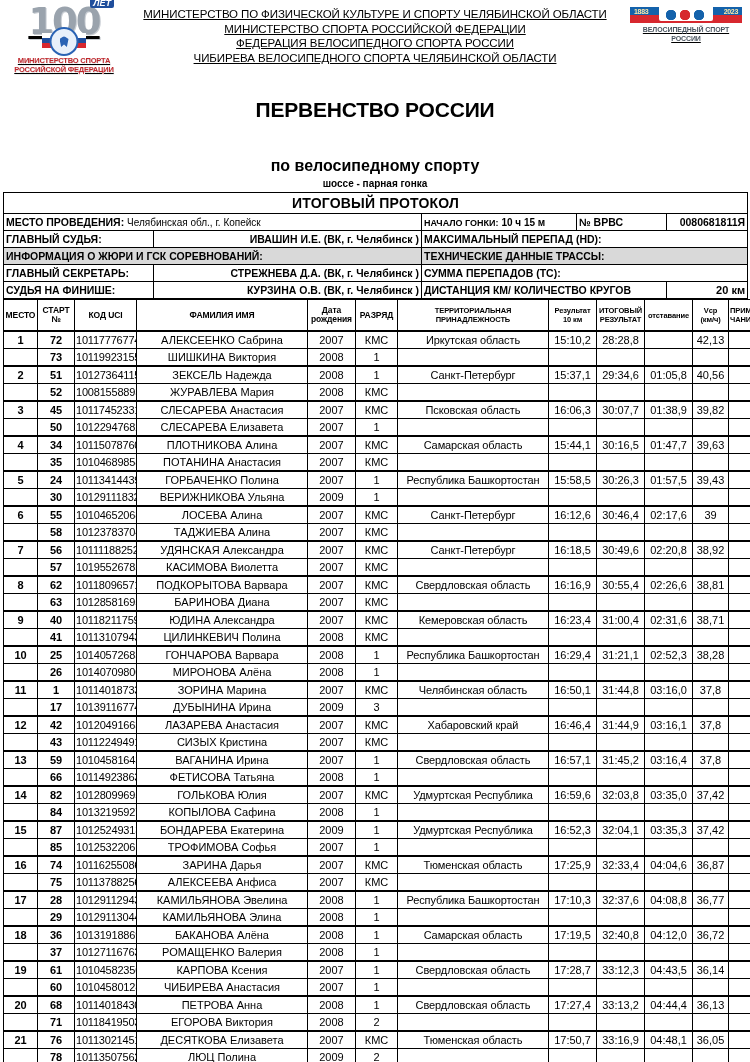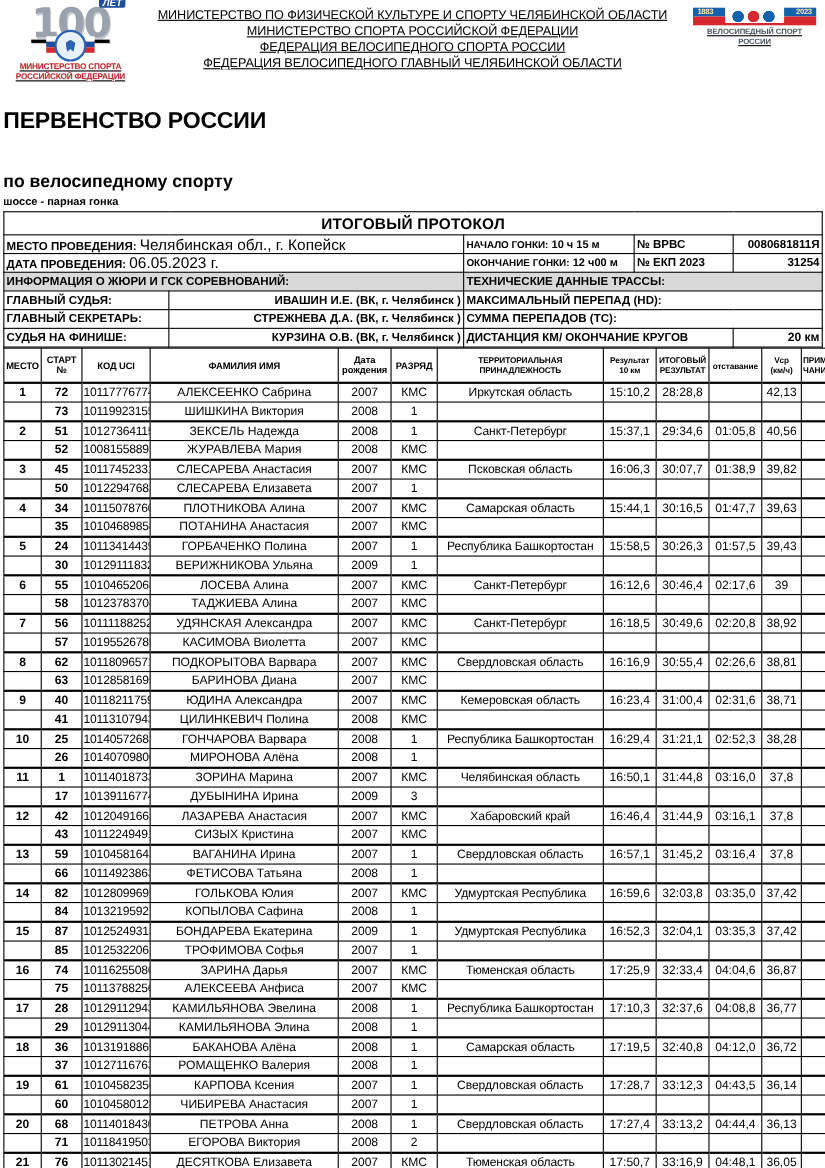--- a/index.html
+++ b/index.html
@@ -174,21 +174,21 @@
   }
   .org-line {
     font-size: 11.5px;
     line-height: 14.5px;
     letter-spacing: -0.1px;
     white-space: nowrap;
   }
 
   
   .title-block {
-    text-align: left;
+    text-align: center;
     margin-top: 4px;
   }
   .t-main {
     font-size: 21px;
     font-weight: bold;
     line-height: 24px;
     letter-spacing: -0.2px;
   }
   .t-sub {
     font-size: 16px;
@@ -228,21 +228,21 @@
     height: 20px;
     letter-spacing: 0.2px;
   }
   .lbl {
     font-size: 10.5px;
     font-weight: bold;
     height: 16px;
   }
   .lbl .val {
     font-weight: normal;
-    font-size: 14px;
+    font-size: 10px;
   }
   .lbl .valb {
     font-weight: bold;
     font-size: 10px;
   }
   .r-align { text-align: right; }
   .sec-head {
     font-size: 10.5px;
     font-weight: bold;
     height: 16px;
@@ -310,21 +310,21 @@
       <div class="logo-caption">
         <div>МИНИСТЕРСТВО СПОРТА</div>
         <div>РОССИЙСКОЙ ФЕДЕРАЦИИ</div>
       </div>
     </div>
 
     <div class="org-block">
       <div class="org-line">МИНИСТЕРСТВО ПО ФИЗИЧЕСКОЙ КУЛЬТУРЕ И СПОРТУ ЧЕЛЯБИНСКОЙ ОБЛАСТИ</div>
       <div class="org-line">МИНИСТЕРСТВО СПОРТА РОССИЙСКОЙ ФЕДЕРАЦИИ</div>
       <div class="org-line">ФЕДЕРАЦИЯ ВЕЛОСИПЕДНОГО СПОРТА РОССИИ</div>
-      <div class="org-line">ФЕДЕРАЦИЯ ВЕЛОСИПЕДНОГО ГЛАВНЫЙ ЧЕЛЯБИНСКОЙ ОБЛАСТИ</div>
+      <div class="org-line">ЧИБИРЕВА ВЕЛОСИПЕДНОГО СПОРТА ЧЕЛЯБИНСКОЙ ОБЛАСТИ</div>
     </div>
 
     <div class="logo logo-140">
       <div style="margin-top:-33px;height:33px;text-align:right;padding-right:6px;">
         <span class="let">ЛЕТ</span>
       </div>
       <div class="ribbon">
         <div class="band b-white"></div>
         <div class="band b-blue"></div>
         <div class="band b-red"></div>
@@ -363,49 +363,37 @@
           <span class="val">Челябинская обл., г. Копейск</span>
         </td>
         <td class="lbl">
           <span style="font-size:9px">НАЧАЛО ГОНКИ:</span>
           <span class="valb">10 ч 15 м</span>
         </td>
         <td class="lbl">№ ВРВС</td>
         <td class="lbl r-align">0080681811Я</td>
       </tr>
       <tr>
-        <td class="lbl" colspan="2">
-          <span>ДАТА ПРОВЕДЕНИЯ:</span>
-          <span class="val">06.05.2023 г.</span>
-        </td>
-        <td class="lbl">
-          <span style="font-size:9px">ОКОНЧАНИЕ ГОНКИ:</span>
-          <span class="valb">12 ч00 м</span>
-        </td>
-        <td class="lbl">№ ЕКП 2023</td>
-        <td class="lbl r-align">31254</td>
+        <td class="lbl">ГЛАВНЫЙ СУДЬЯ:</td>
+        <td class="lbl r-align">ИВАШИН И.Е. (ВК, г. Челябинск )</td>
+        <td class="lbl" colspan="3">МАКСИМАЛЬНЫЙ ПЕРЕПАД (HD):</td>
       </tr>
       <tr>
         <td class="sec-head" colspan="2">ИНФОРМАЦИЯ О ЖЮРИ И ГСК СОРЕВНОВАНИЙ:</td>
         <td class="sec-head" colspan="3">ТЕХНИЧЕСКИЕ ДАННЫЕ ТРАССЫ:</td>
-      </tr>
-      <tr>
-        <td class="lbl">ГЛАВНЫЙ СУДЬЯ:</td>
-        <td class="lbl r-align">ИВАШИН И.Е. (ВК, г. Челябинск )</td>
-        <td class="lbl" colspan="3">МАКСИМАЛЬНЫЙ ПЕРЕПАД (HD):</td>
       </tr>
       <tr>
         <td class="lbl">ГЛАВНЫЙ СЕКРЕТАРЬ:</td>
         <td class="lbl r-align">СТРЕЖНЕВА Д.А. (ВК, г. Челябинск )</td>
         <td class="lbl" colspan="3">СУММА ПЕРЕПАДОВ (ТС):</td>
       </tr>
       <tr>
         <td class="lbl">СУДЬЯ НА ФИНИШЕ:</td>
         <td class="lbl r-align">КУРЗИНА О.В. (ВК, г. Челябинск )</td>
-        <td class="lbl" colspan="2">ДИСТАНЦИЯ КМ/ ОКОНЧАНИЕ КРУГОВ</td>
+        <td class="lbl" colspan="2">ДИСТАНЦИЯ КМ/ КОЛИЧЕСТВО КРУГОВ</td>
         <td class="lbl r-align" style="font-size:11px">20 км</td>
       </tr>
     </tbody>
   </table>
 
   <table class="results">
     <colgroup>
       <col style="width:34px">
         <col style="width:37px">
         <col style="width:62px">

